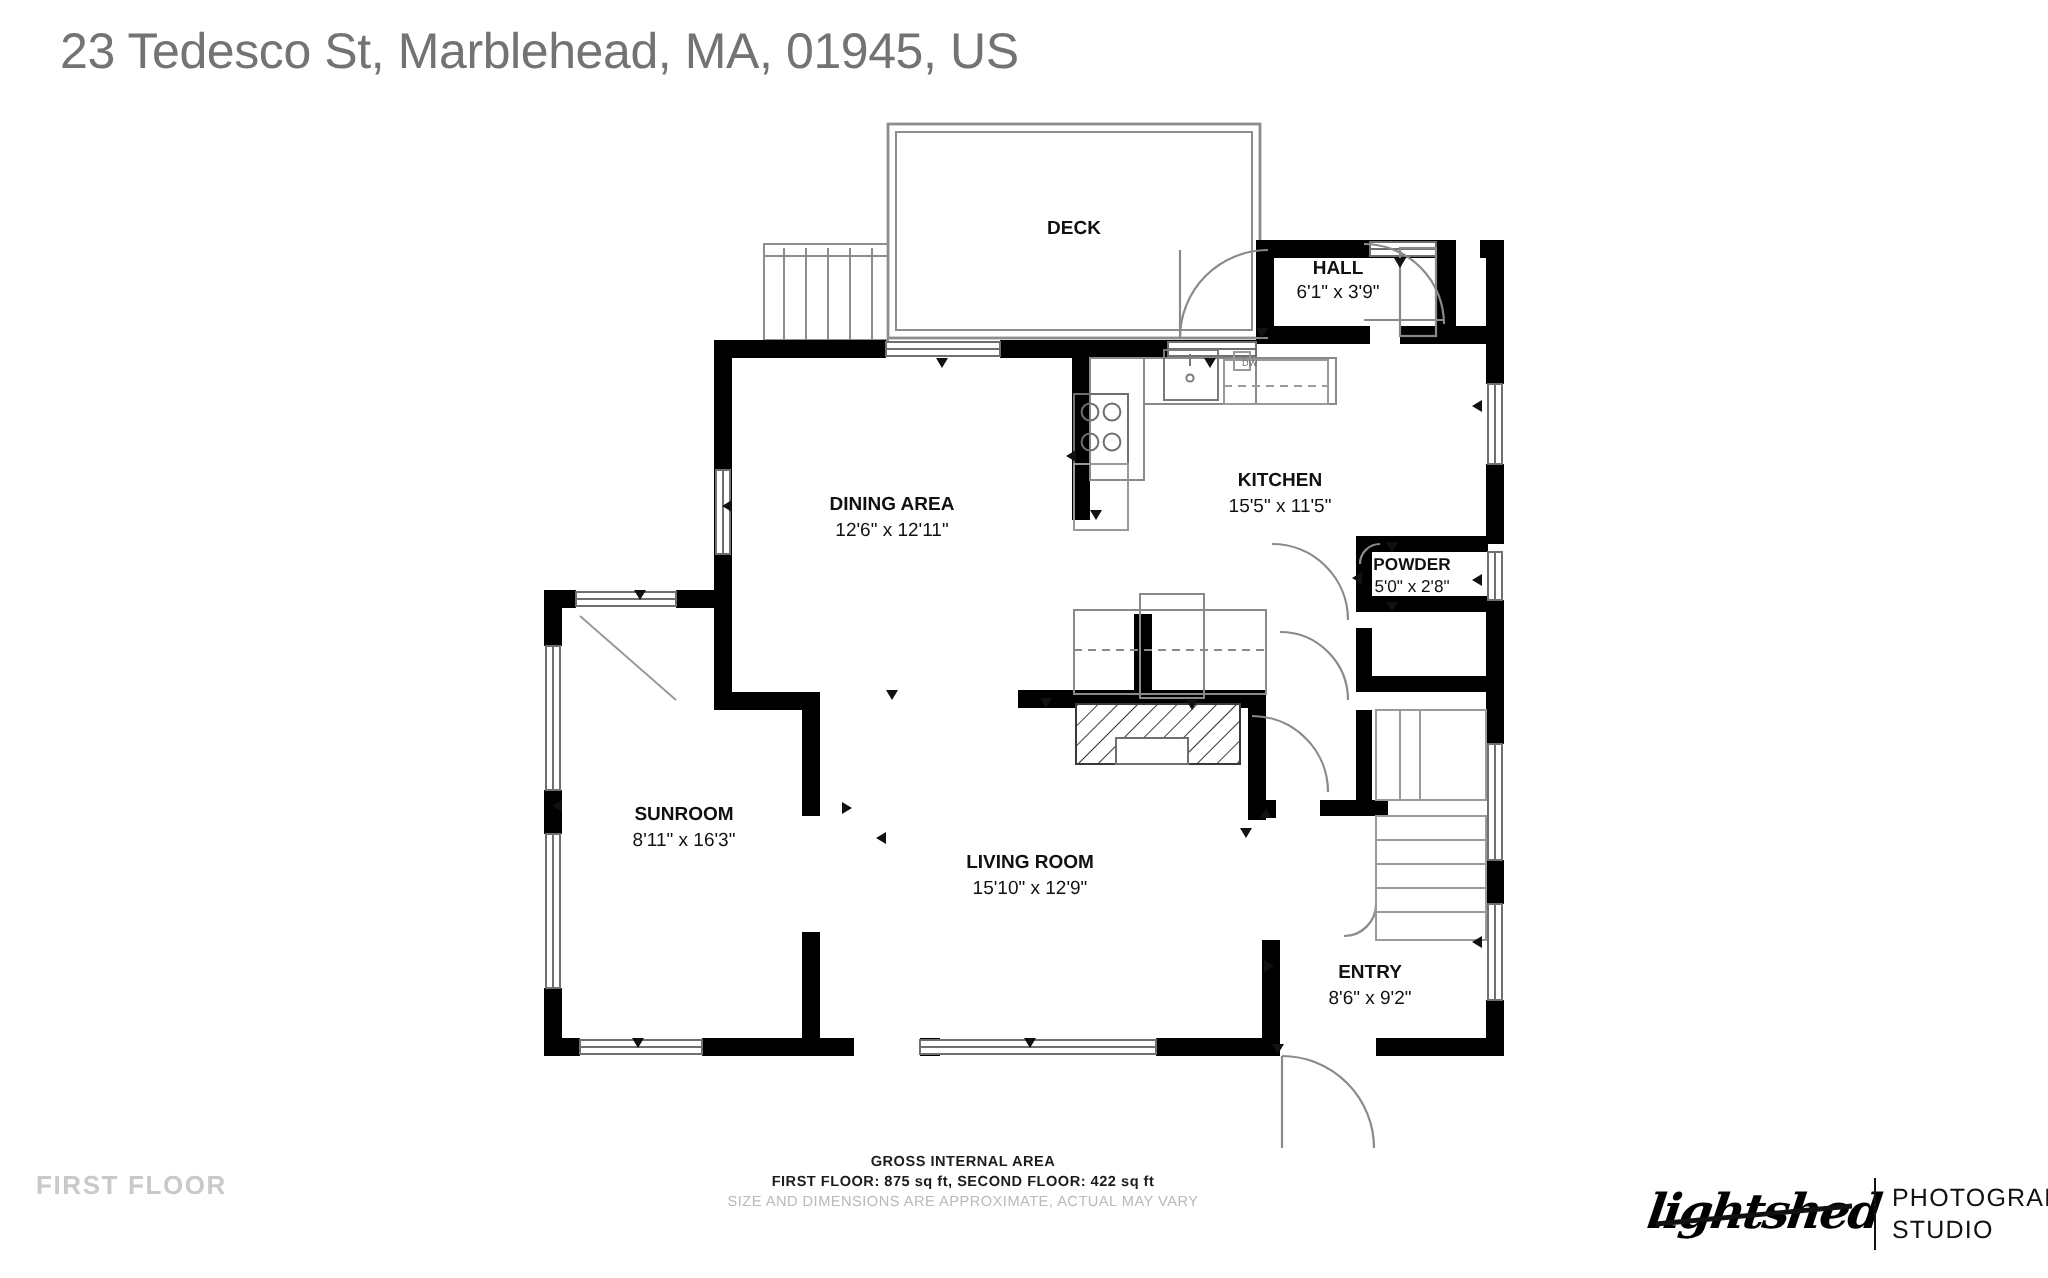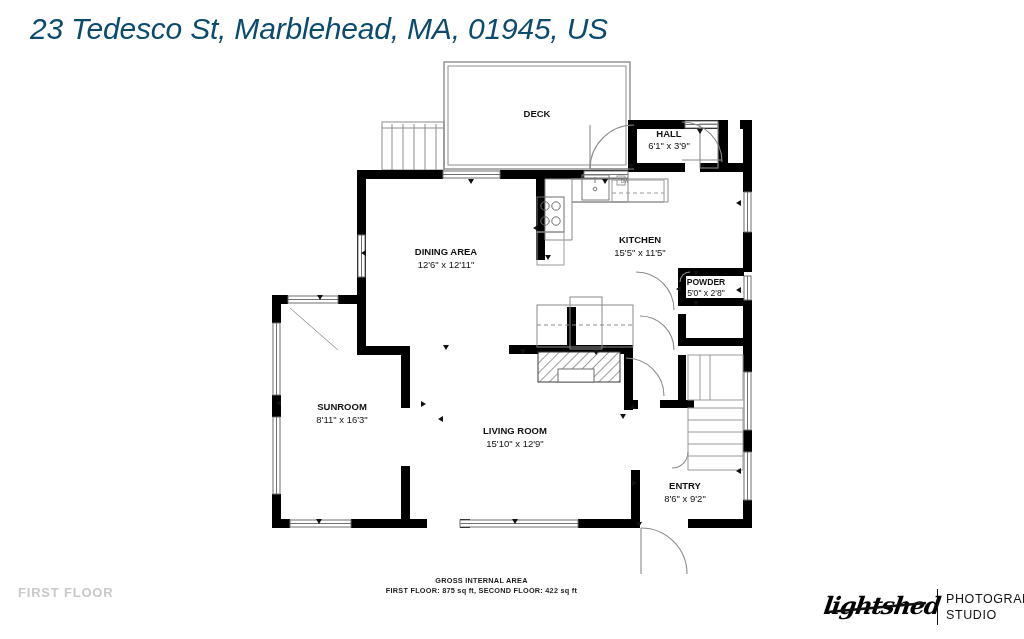--- a/index.html
+++ b/index.html
@@ -1,20 +1,20 @@
 <!DOCTYPE html>
 <html><head>
 <meta charset="utf-8">
 <style>
   html,body{margin:0;padding:0;background:#ffffff;}
   body{width:1024px;height:639px;position:relative;overflow:hidden;
        font-family:"Liberation Sans","DejaVu Sans",sans-serif;color:#000;}
 
-  #title{position:absolute;left:30px;top:12px;font-size:30px;font-weight:400;
-         letter-spacing:-0.2px;color:#0c4a6e;white-space:nowrap;font-style:italic;}
+  #title{position:absolute;left:30px;top:12px;font-size:25px;font-weight:400;
+         letter-spacing:-0.2px;color:#737373;white-space:nowrap;}
 
   #plan{position:absolute;left:0;top:0;width:1024px;height:639px;}
 
   
   #footer{position:absolute;left:0;top:576px;width:963px;text-align:center;}
   #footer div{font-size:7.3px;letter-spacing:.25px;color:#1c1c1c;line-height:10.2px;
               font-weight:600;}
   #footer div.faint{color:#b9b9b9;font-weight:500;}
 
   #floor-tag{position:absolute;left:18px;top:585px;font-size:13px;letter-spacing:.8px;
@@ -279,20 +279,21 @@
     <text x="685" y="489">ENTRY</text>
     <text x="685" y="502" font-weight="400">8'6" x 9'2"</text>
   </g>
 
   <text x="621" y="183" font-size="4.6" font-family="Liberation Sans, sans-serif" fill="#6a6a6a">DW</text>
 </svg>
 
 <div id="footer">
   <div>GROSS INTERNAL AREA</div>
   <div>FIRST FLOOR: 875 sq ft, SECOND FLOOR: 422 sq ft</div>
+  <div class="faint">SIZE AND DIMENSIONS ARE APPROXIMATE, ACTUAL MAY VARY</div>
 </div>
 
 <div id="floor-tag">FIRST FLOOR</div>
 
 <div id="logo">
   <div id="logo-script">
     <span>lightshed</span>
     <svg width="108" height="36" style="position:absolute;left:0;top:0;">
       <line x1="4" y1="22" x2="102" y2="13" stroke="#111" stroke-width="2.4"></line>
     </svg>

